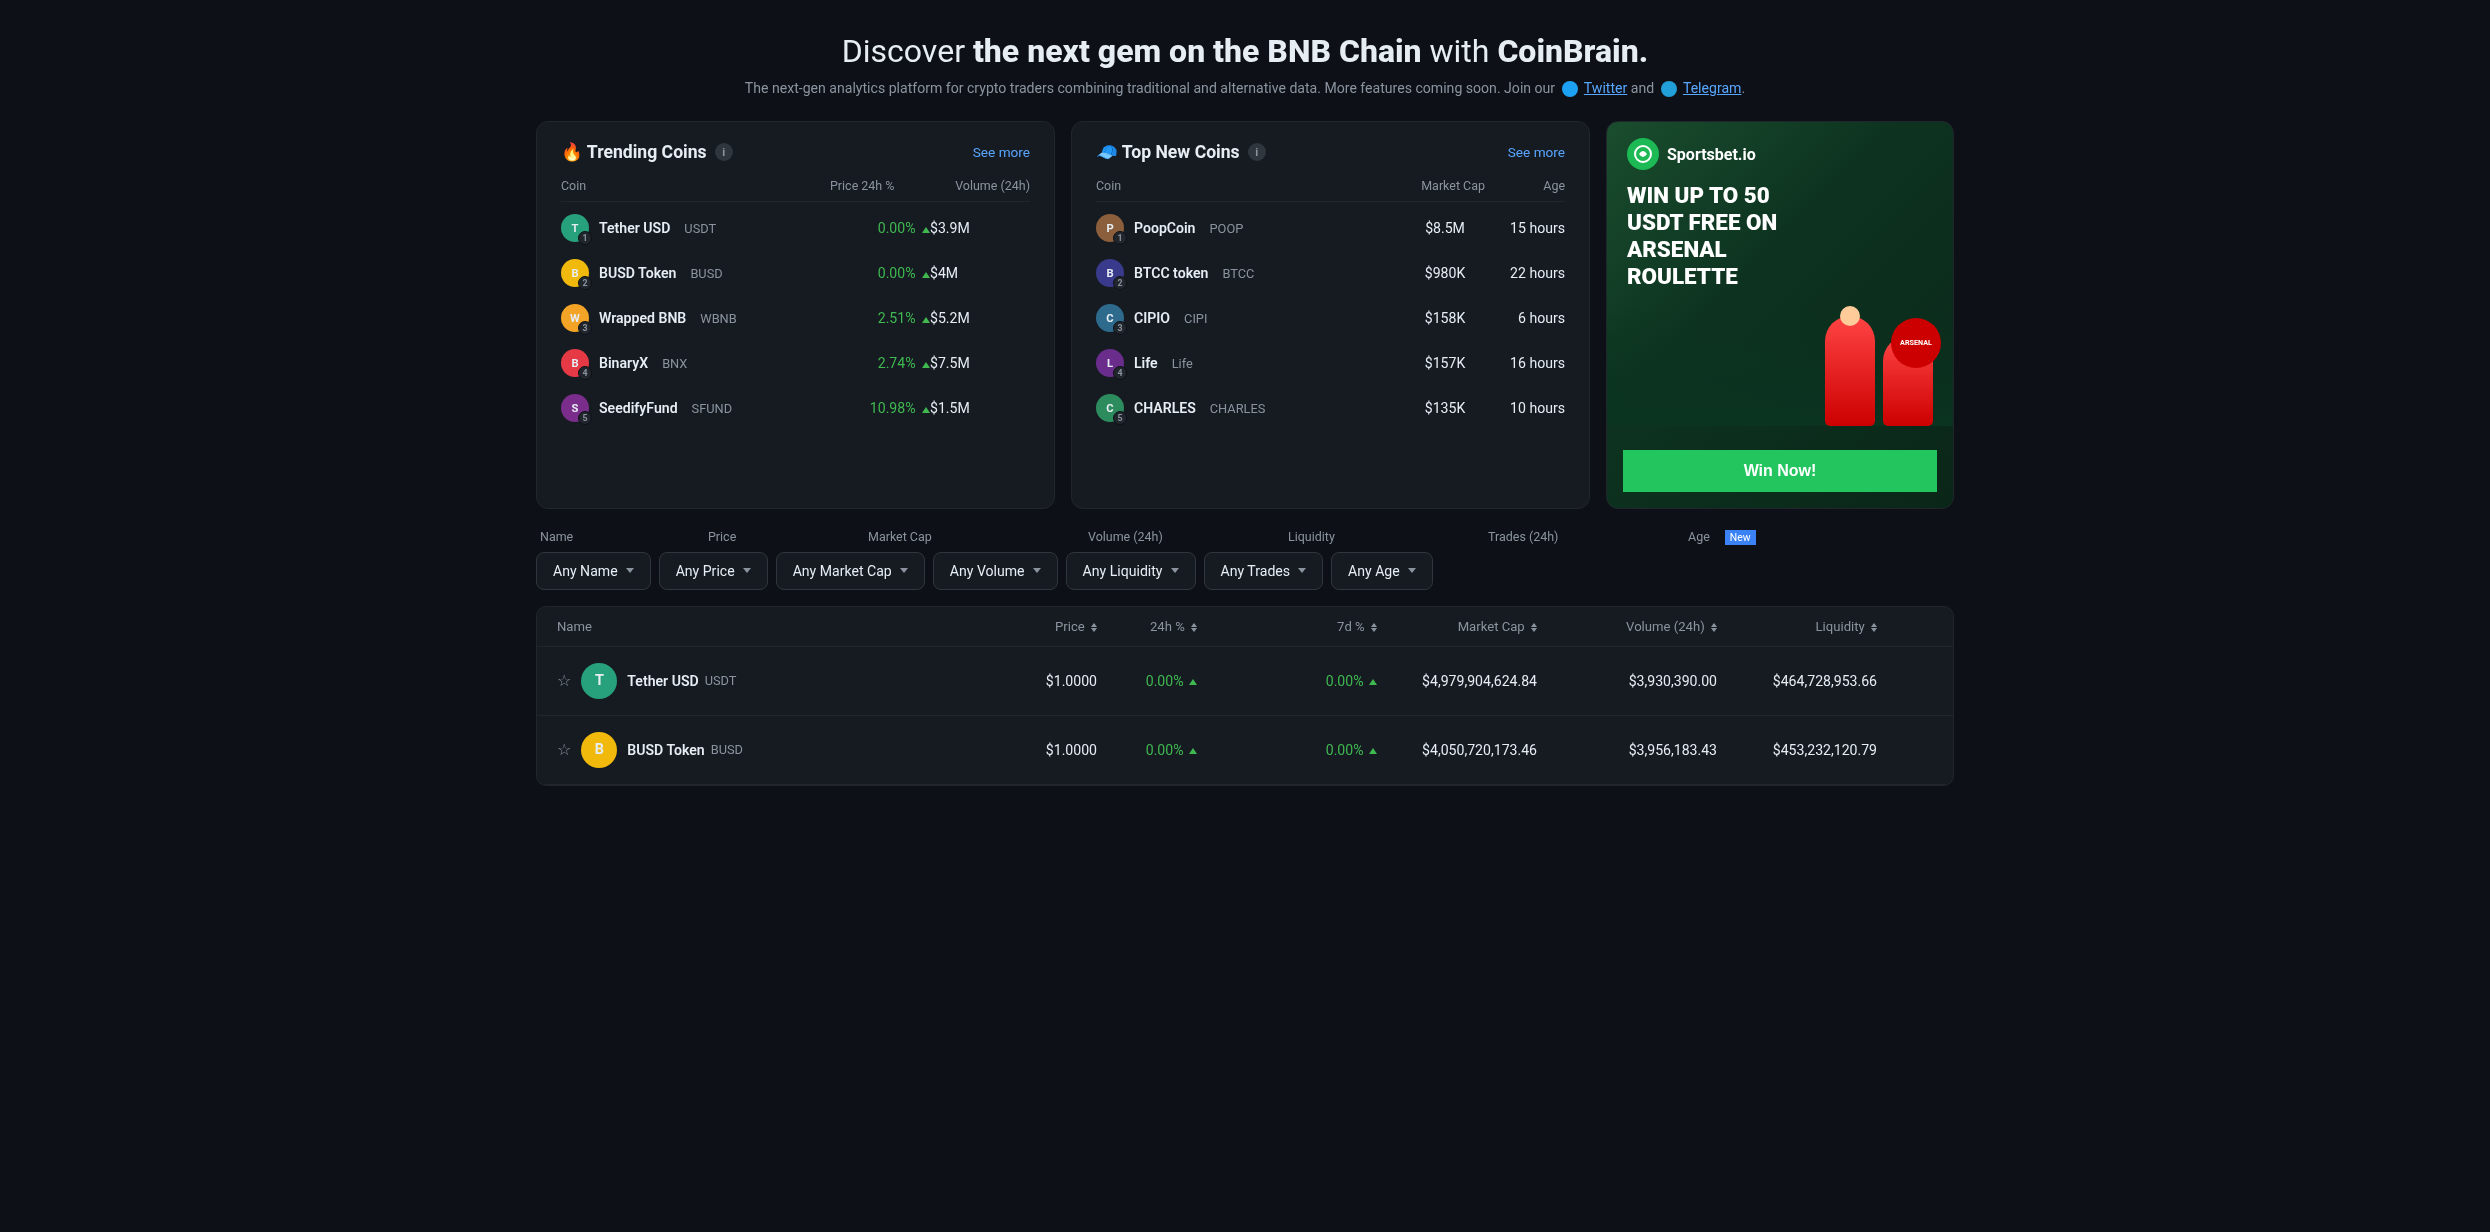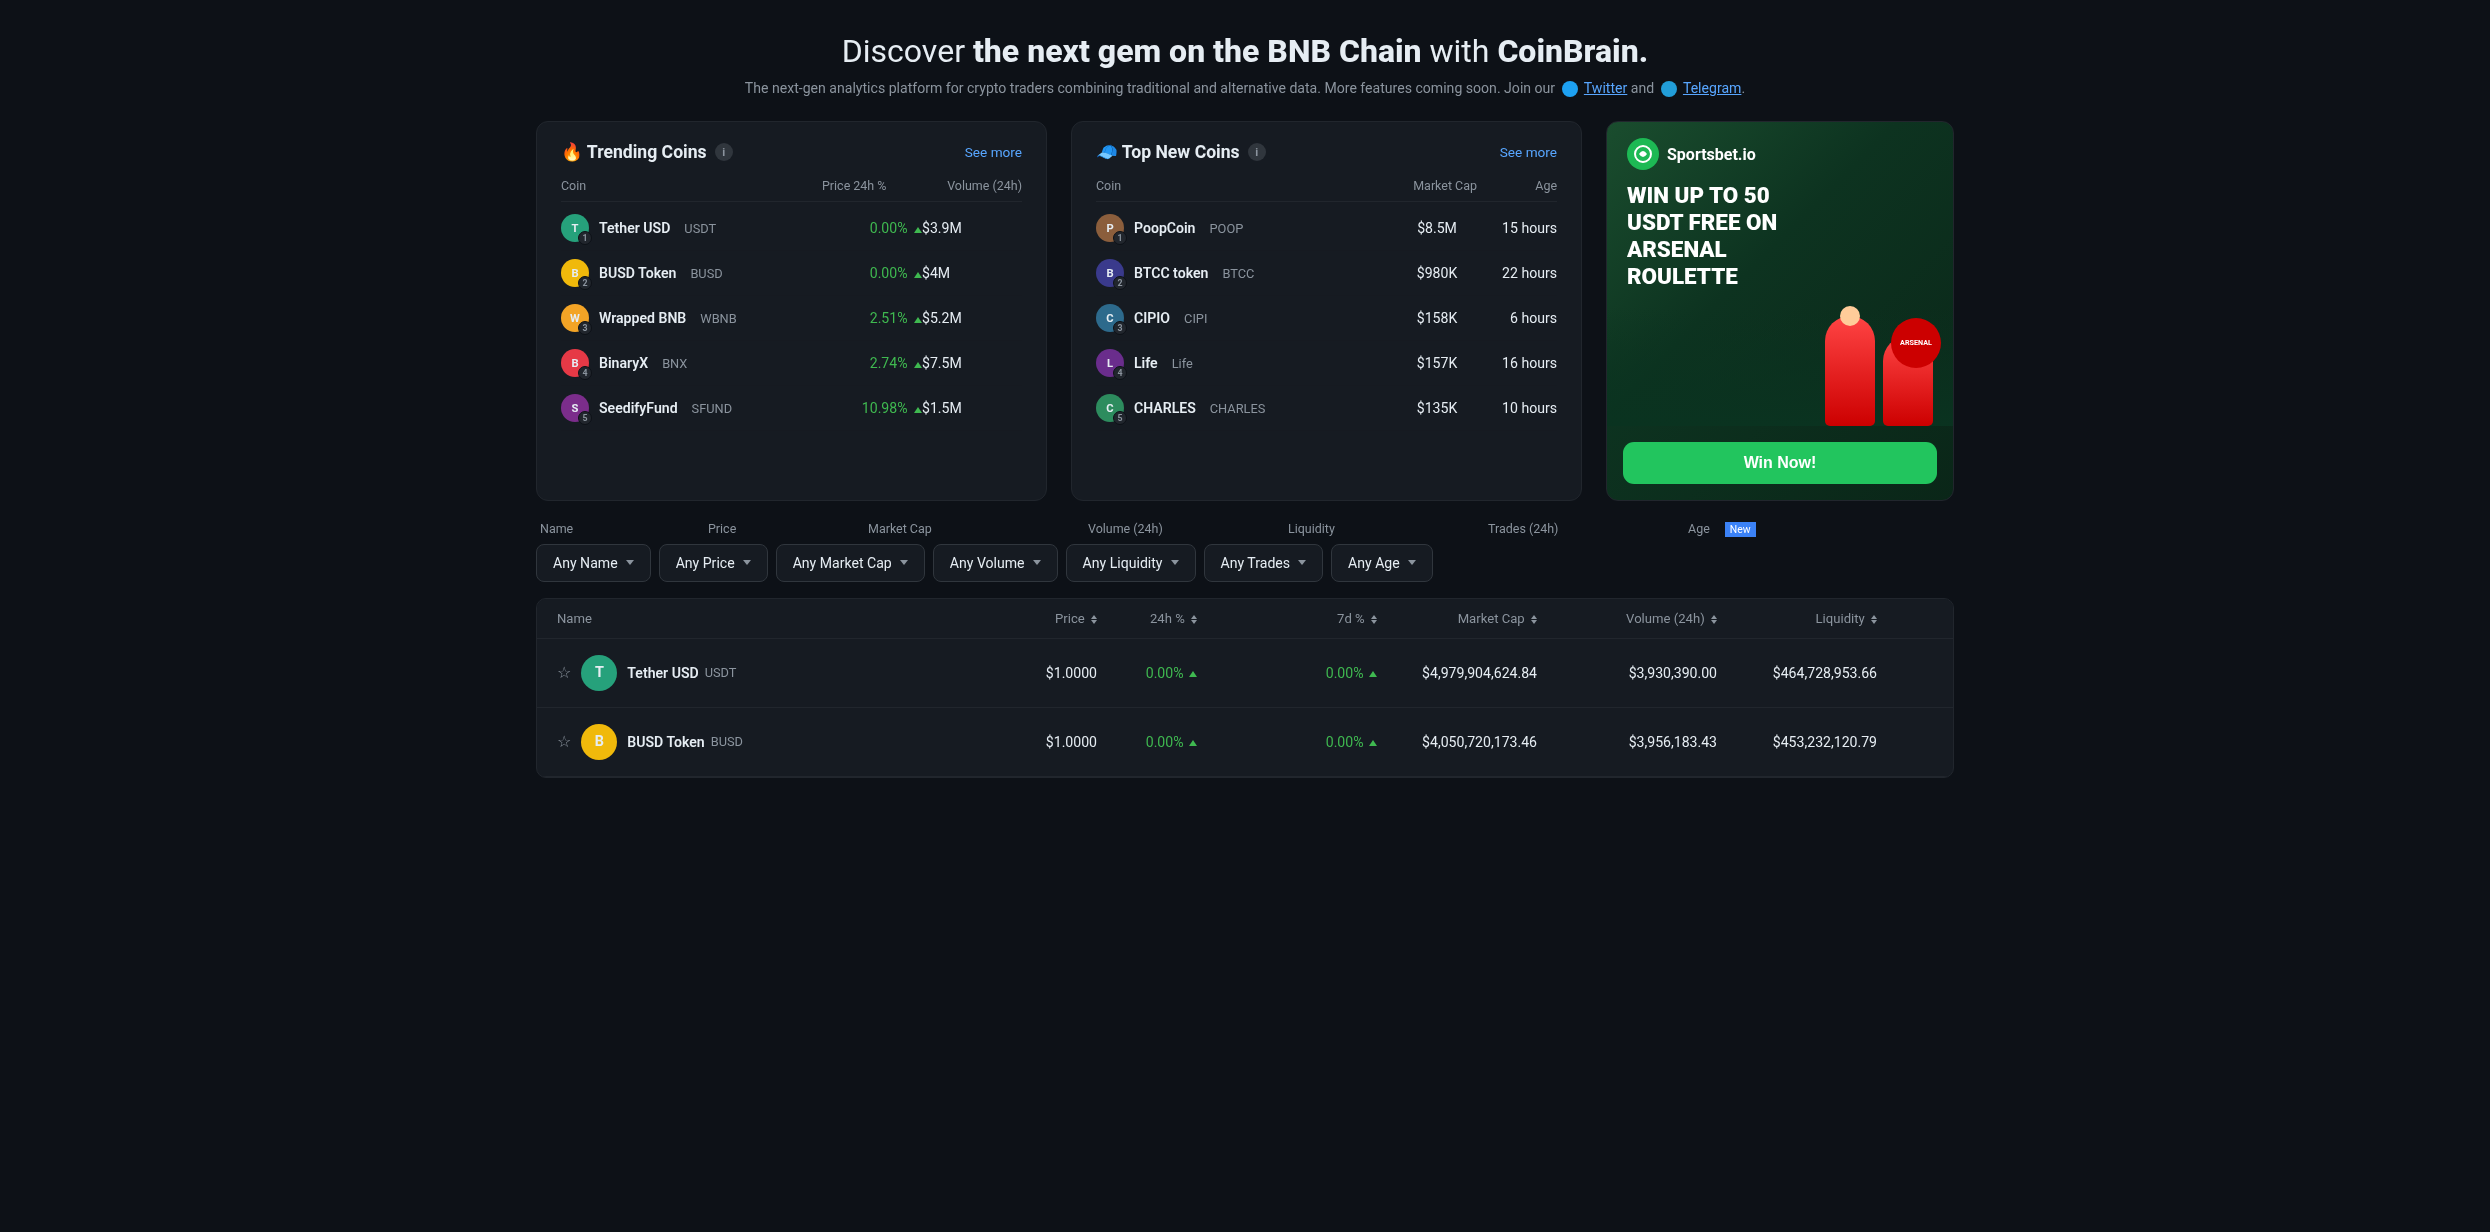--- a/index.html
+++ b/index.html
@@ -27,21 +27,21 @@
     .header-title strong { font-weight: 800; }
     .header-subtitle {
       font-size: 0.88rem;
       color: #8b949e;
     }
     .header-subtitle a { color: #58a6ff; text-decoration: underline; }
 
     
     .cards-row {
       display: flex;
-      gap: 24px;
+      gap: 16px;
       max-width: 1450px;
       margin: 0 auto;
       padding: 0 16px 20px;
     }
 
     .card {
       background: #161b22;
       border-radius: 12px;
       padding: 20px 24px;
       flex: 1;
@@ -214,23 +214,23 @@
     }
 
     .ad-win-btn {
       display: block;
       background: #22c55e;
       color: white;
       font-weight: 800;
       font-size: 1rem;
       text-align: center;
       padding: 12px;
-      border-radius: 11px;
+      border-radius: 0;
       cursor: pointer;
-      margin: 16px 16px 16px;
+      margin: 24px 16px 16px;
       border: none;
       z-index: 10;
       position: relative;
     }
 
     
     .filter-section {
       max-width: 1450px;
       margin: 0 auto;
       padding: 0 16px;

